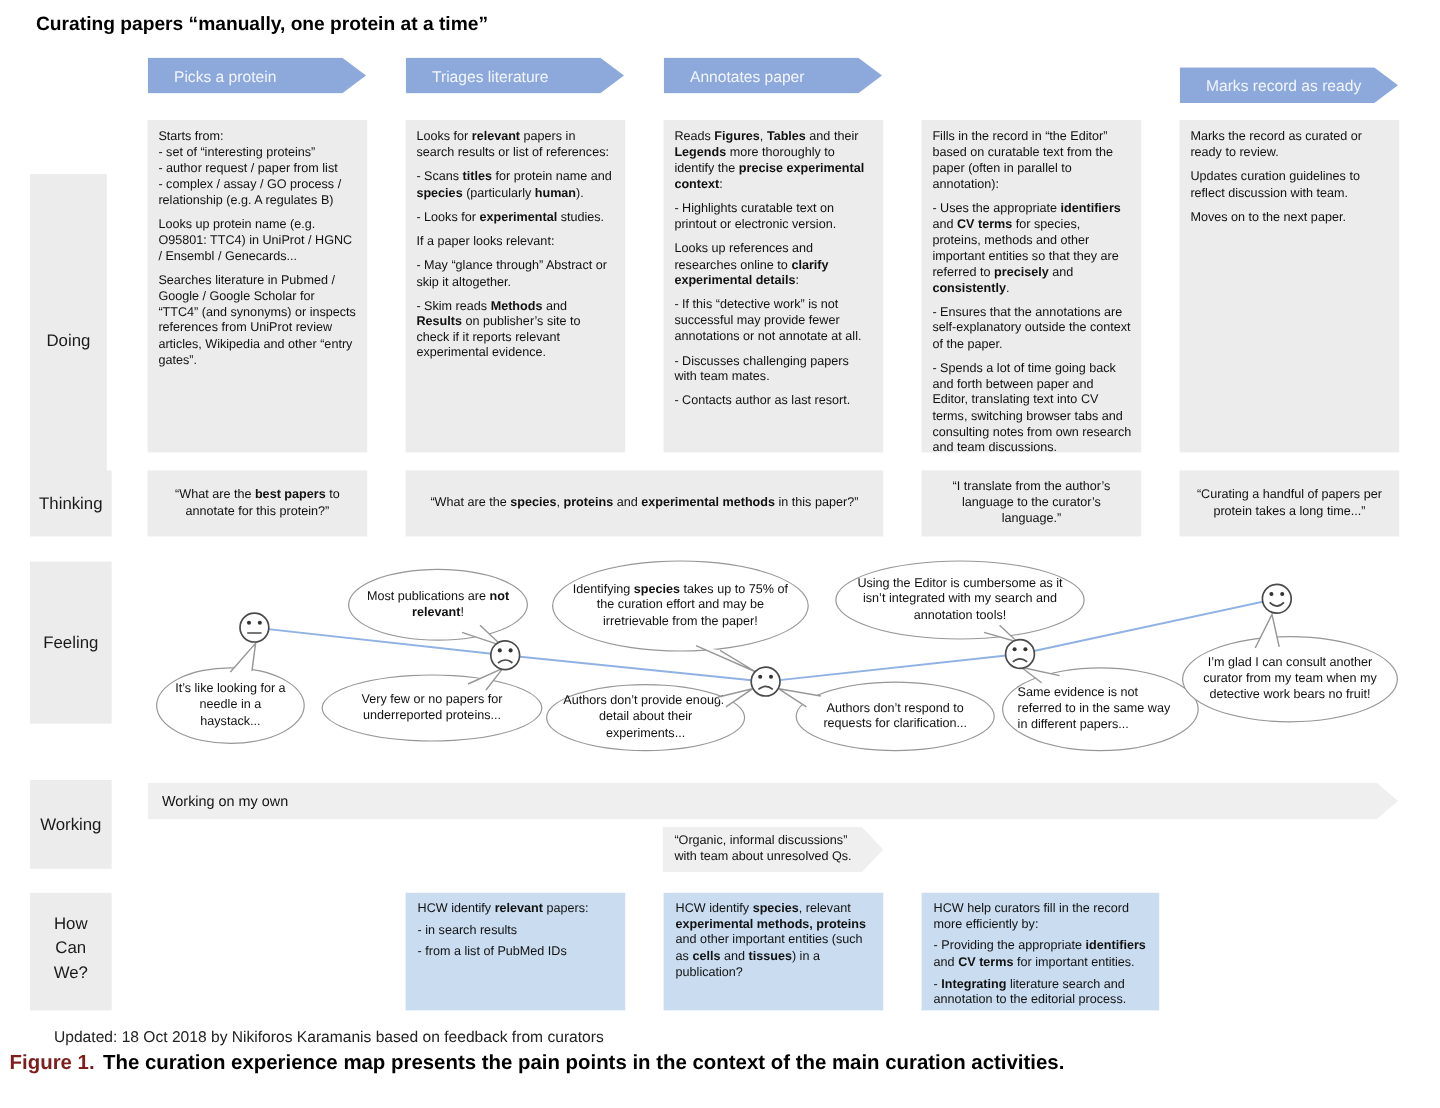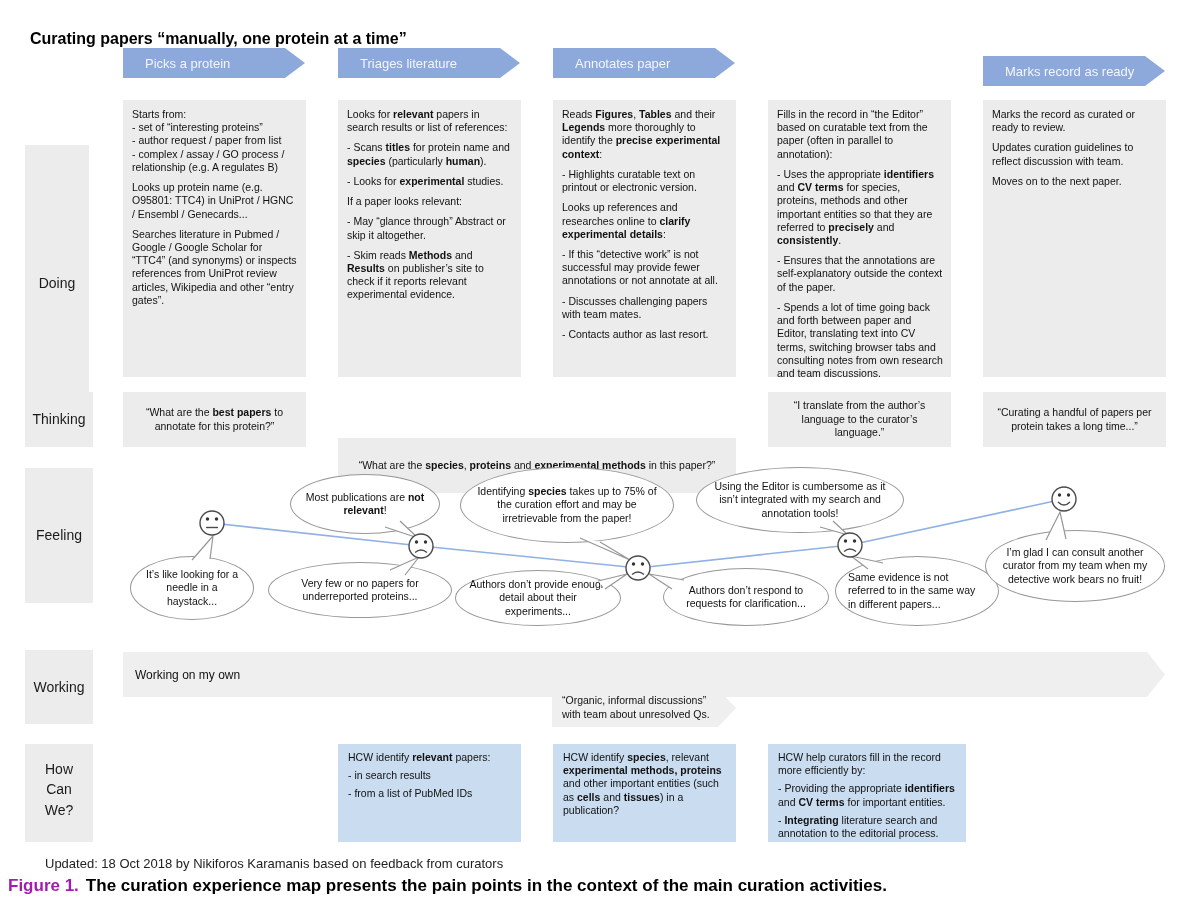--- a/index.html
+++ b/index.html
@@ -27,29 +27,29 @@
   .layer{position:absolute;left:0;top:0;pointer-events:none;}
   .banner{clip-path:polygon(0 0,calc(100% - 18px) 0,100% 50%,calc(100% - 18px) 100%,0 100%);
           background:#efefef;}
   .banner-main{display:flex;align-items:center;padding-left:12px;font-size:12px;}
   .banner-side{font-size:10.5px;line-height:1.3;padding:5px 14px 0 10px;}
   .banner-side .para{margin:0;}
   .hcwbox{background:#c9dcf0;font-size:10.5px;line-height:1.26;padding:7px 10px;overflow:hidden;}
   .hcwbox .para{margin:0 0 5px 0;}
   .footer-note{font-size:13px;color:#222;margin-left:15px;}
   .caption{font-size:17px;font-weight:bold;color:#000;}
-  .caption .lbl{color:#a21caf;margin-right:7px;}
+  .caption .lbl{color:#7f1d1d;margin-right:7px;}
   b{font-weight:bold;}
 </style>
 </head>
 <body>
 
 <div class="stage">
 
-  <div class="abs title" style="left:30px;top:12px;margin-top:18px;">Curating papers “manually, one protein at a time”</div>
+  <div class="abs title" style="left:30px;top:12px;">Curating papers “manually, one protein at a time”</div>
 
   <div class="abs arrow" style="left:123px;top:48px;width:182px;height:30px;">Picks a protein</div>
   <div class="abs arrow" style="left:338px;top:48px;width:182px;height:30px;">Triages literature</div>
   <div class="abs arrow" style="left:553px;top:48px;width:182px;height:30px;">Annotates paper</div>
   <div class="abs arrow" style="left:983px;top:56px;width:182px;height:30px;">Marks record as ready</div>
 
   <div class="abs rowlabel" style="left:25px;top:100px;width:64px;height:277px;margin-top:45px;">Doing</div>
   <div class="abs rowlabel" style="left:25px;top:392px;width:68px;height:55px;">Thinking</div>
   <div class="abs rowlabel" style="left:25px;top:468px;width:68px;height:135px;">Feeling</div>
   <div class="abs rowlabel" style="left:25px;top:650px;width:68px;height:74px;">Working</div>
@@ -92,21 +92,21 @@
       <div class="para"><span>Marks the record as curated or ready to review.</span></div>
       <div class="para"><span></span></div>
       <div class="para"><span>Updates curation guidelines to reflect discussion with team.</span></div>
       <div class="para"><span></span></div>
       <div class="para"><span>Moves on to the next paper.</span></div>
     </div>
 
   <div class="abs center-box" style="left:123px;top:392px;width:183px;height:55px;">
       <div class="para"><span>“What are the </span><b>best papers</b><span> to annotate for this protein?”</span></div>
     </div>
-  <div class="abs center-box" style="left:338px;top:392px;width:398px;height:55px;margin-top:46px;">
+  <div class="abs center-box" style="left:338px;top:392px;width:398px;height:55px;">
       <div class="para"><span>“What are the </span><b>species</b><span>, </span><b>proteins</b><span> and </span><b>experimental methods</b><span> in this paper?”</span></div>
     </div>
   <div class="abs center-box" style="left:768px;top:392px;width:183px;height:55px;">
       <div class="para"><span>“I translate from the author’s language to the curator’s language.”</span></div>
     </div>
   <div class="abs center-box" style="left:983px;top:392px;width:183px;height:55px;">
       <div class="para"><span>“Curating a handful of papers per protein takes a long time...”</span></div>
     </div>
 
   <svg class="layer" style="z-index:1;" width="1200" height="923">
@@ -179,21 +179,21 @@
       <circle cx="21.5" cy="13" r="1.7" fill="#333"></circle>
     <path d="M11 23.5 Q17 18.5 23 23.5" fill="none" stroke="#4a4a4a" stroke-width="1.4"></path>
   </svg>
   <svg class="face" style="left:1047px;top:482px;" width="34" height="34">
     <circle cx="17" cy="17" r="12" fill="#fff" stroke="#4a4a4a" stroke-width="1.4"></circle>
     <circle cx="12.5" cy="13" r="1.7" fill="#333"></circle>
       <circle cx="21.5" cy="13" r="1.7" fill="#333"></circle>
     <path d="M11 20 Q17 26 23 20" fill="none" stroke="#4a4a4a" stroke-width="1.4"></path>
   </svg>
 
-  <div class="abs banner banner-main" style="left:123px;top:652px;width:1042px;height:45px;">Working on my own</div>
+  <div class="abs banner banner-main" style="left:123px;top:652px;width:1042px;height:31px;">Working on my own</div>
   <div class="abs banner banner-side" style="left:552px;top:689px;width:184px;height:38px;">
       <div class="para"><span>“Organic, informal discussions” with team about unresolved Qs.</span></div>
     </div>
 
   <div class="abs hcwbox" style="left:338px;top:744px;width:183px;height:98px;">
       <div class="para"><span>HCW identify </span><b>relevant</b><span> papers:</span></div>
       <div class="para"><span>- in search results</span></div>
       <div class="para"><span>- from a list of PubMed IDs</span></div>
     </div>
   <div class="abs hcwbox" style="left:553px;top:744px;width:183px;height:98px;">

